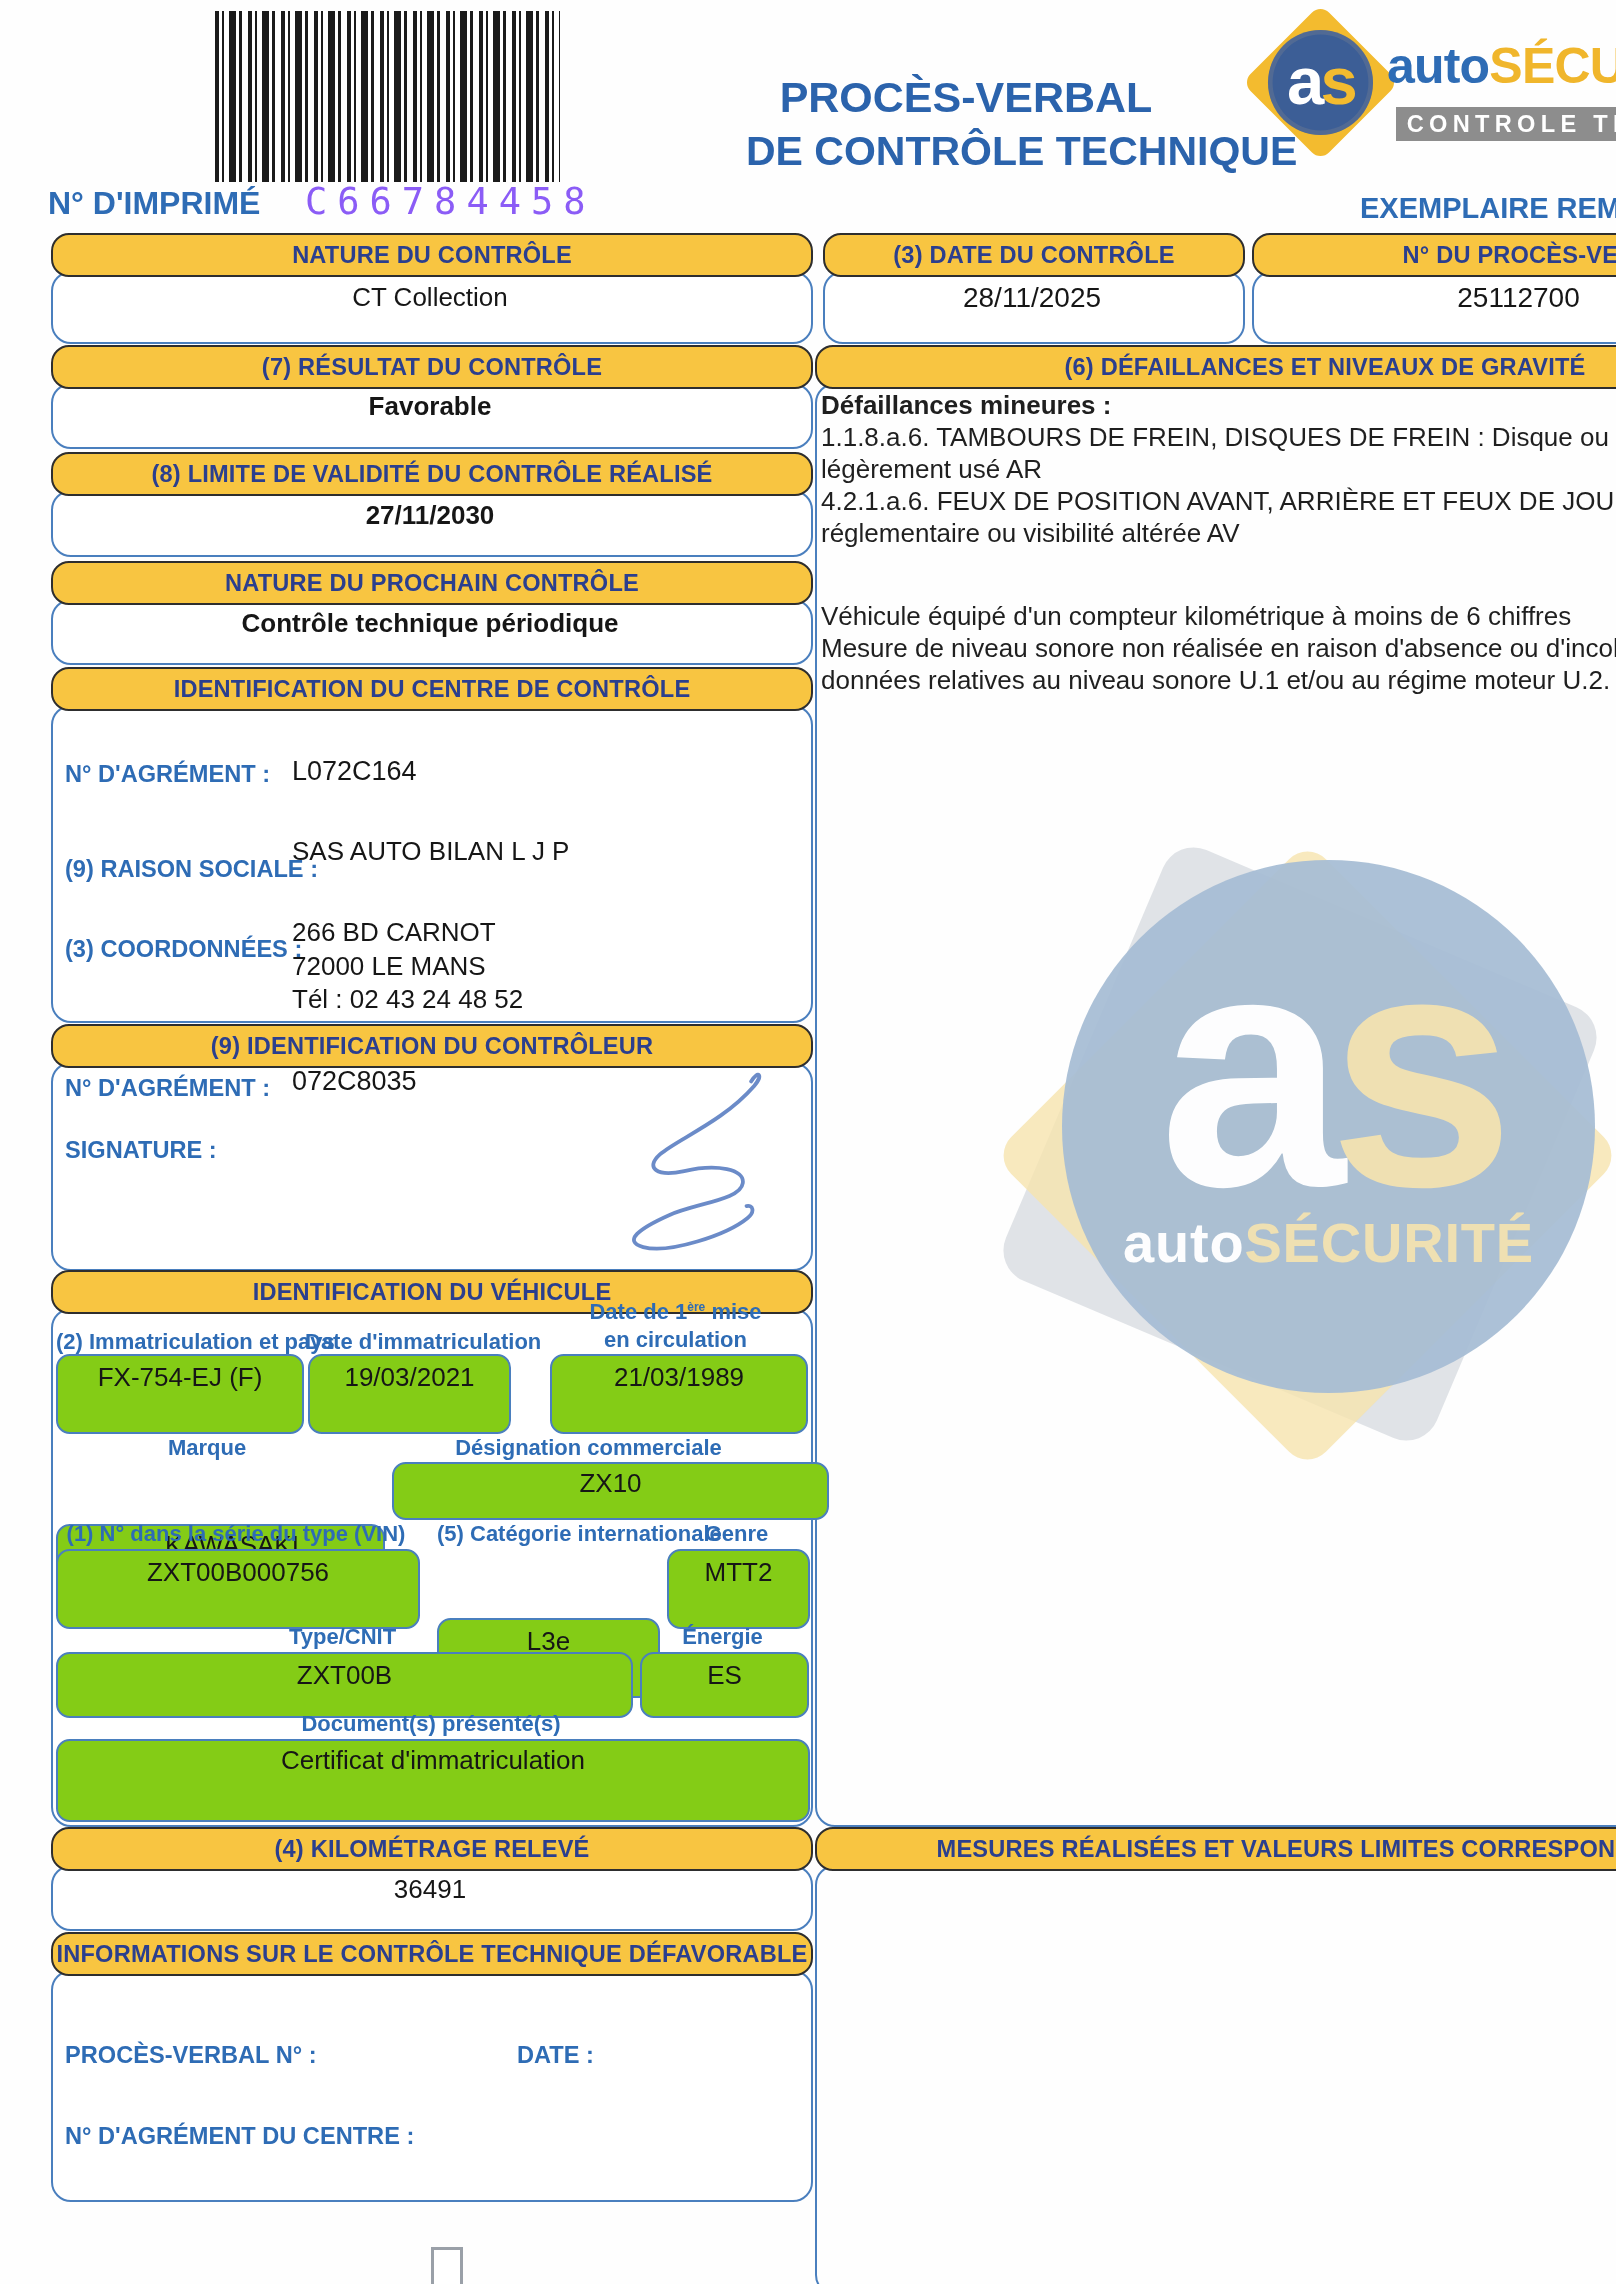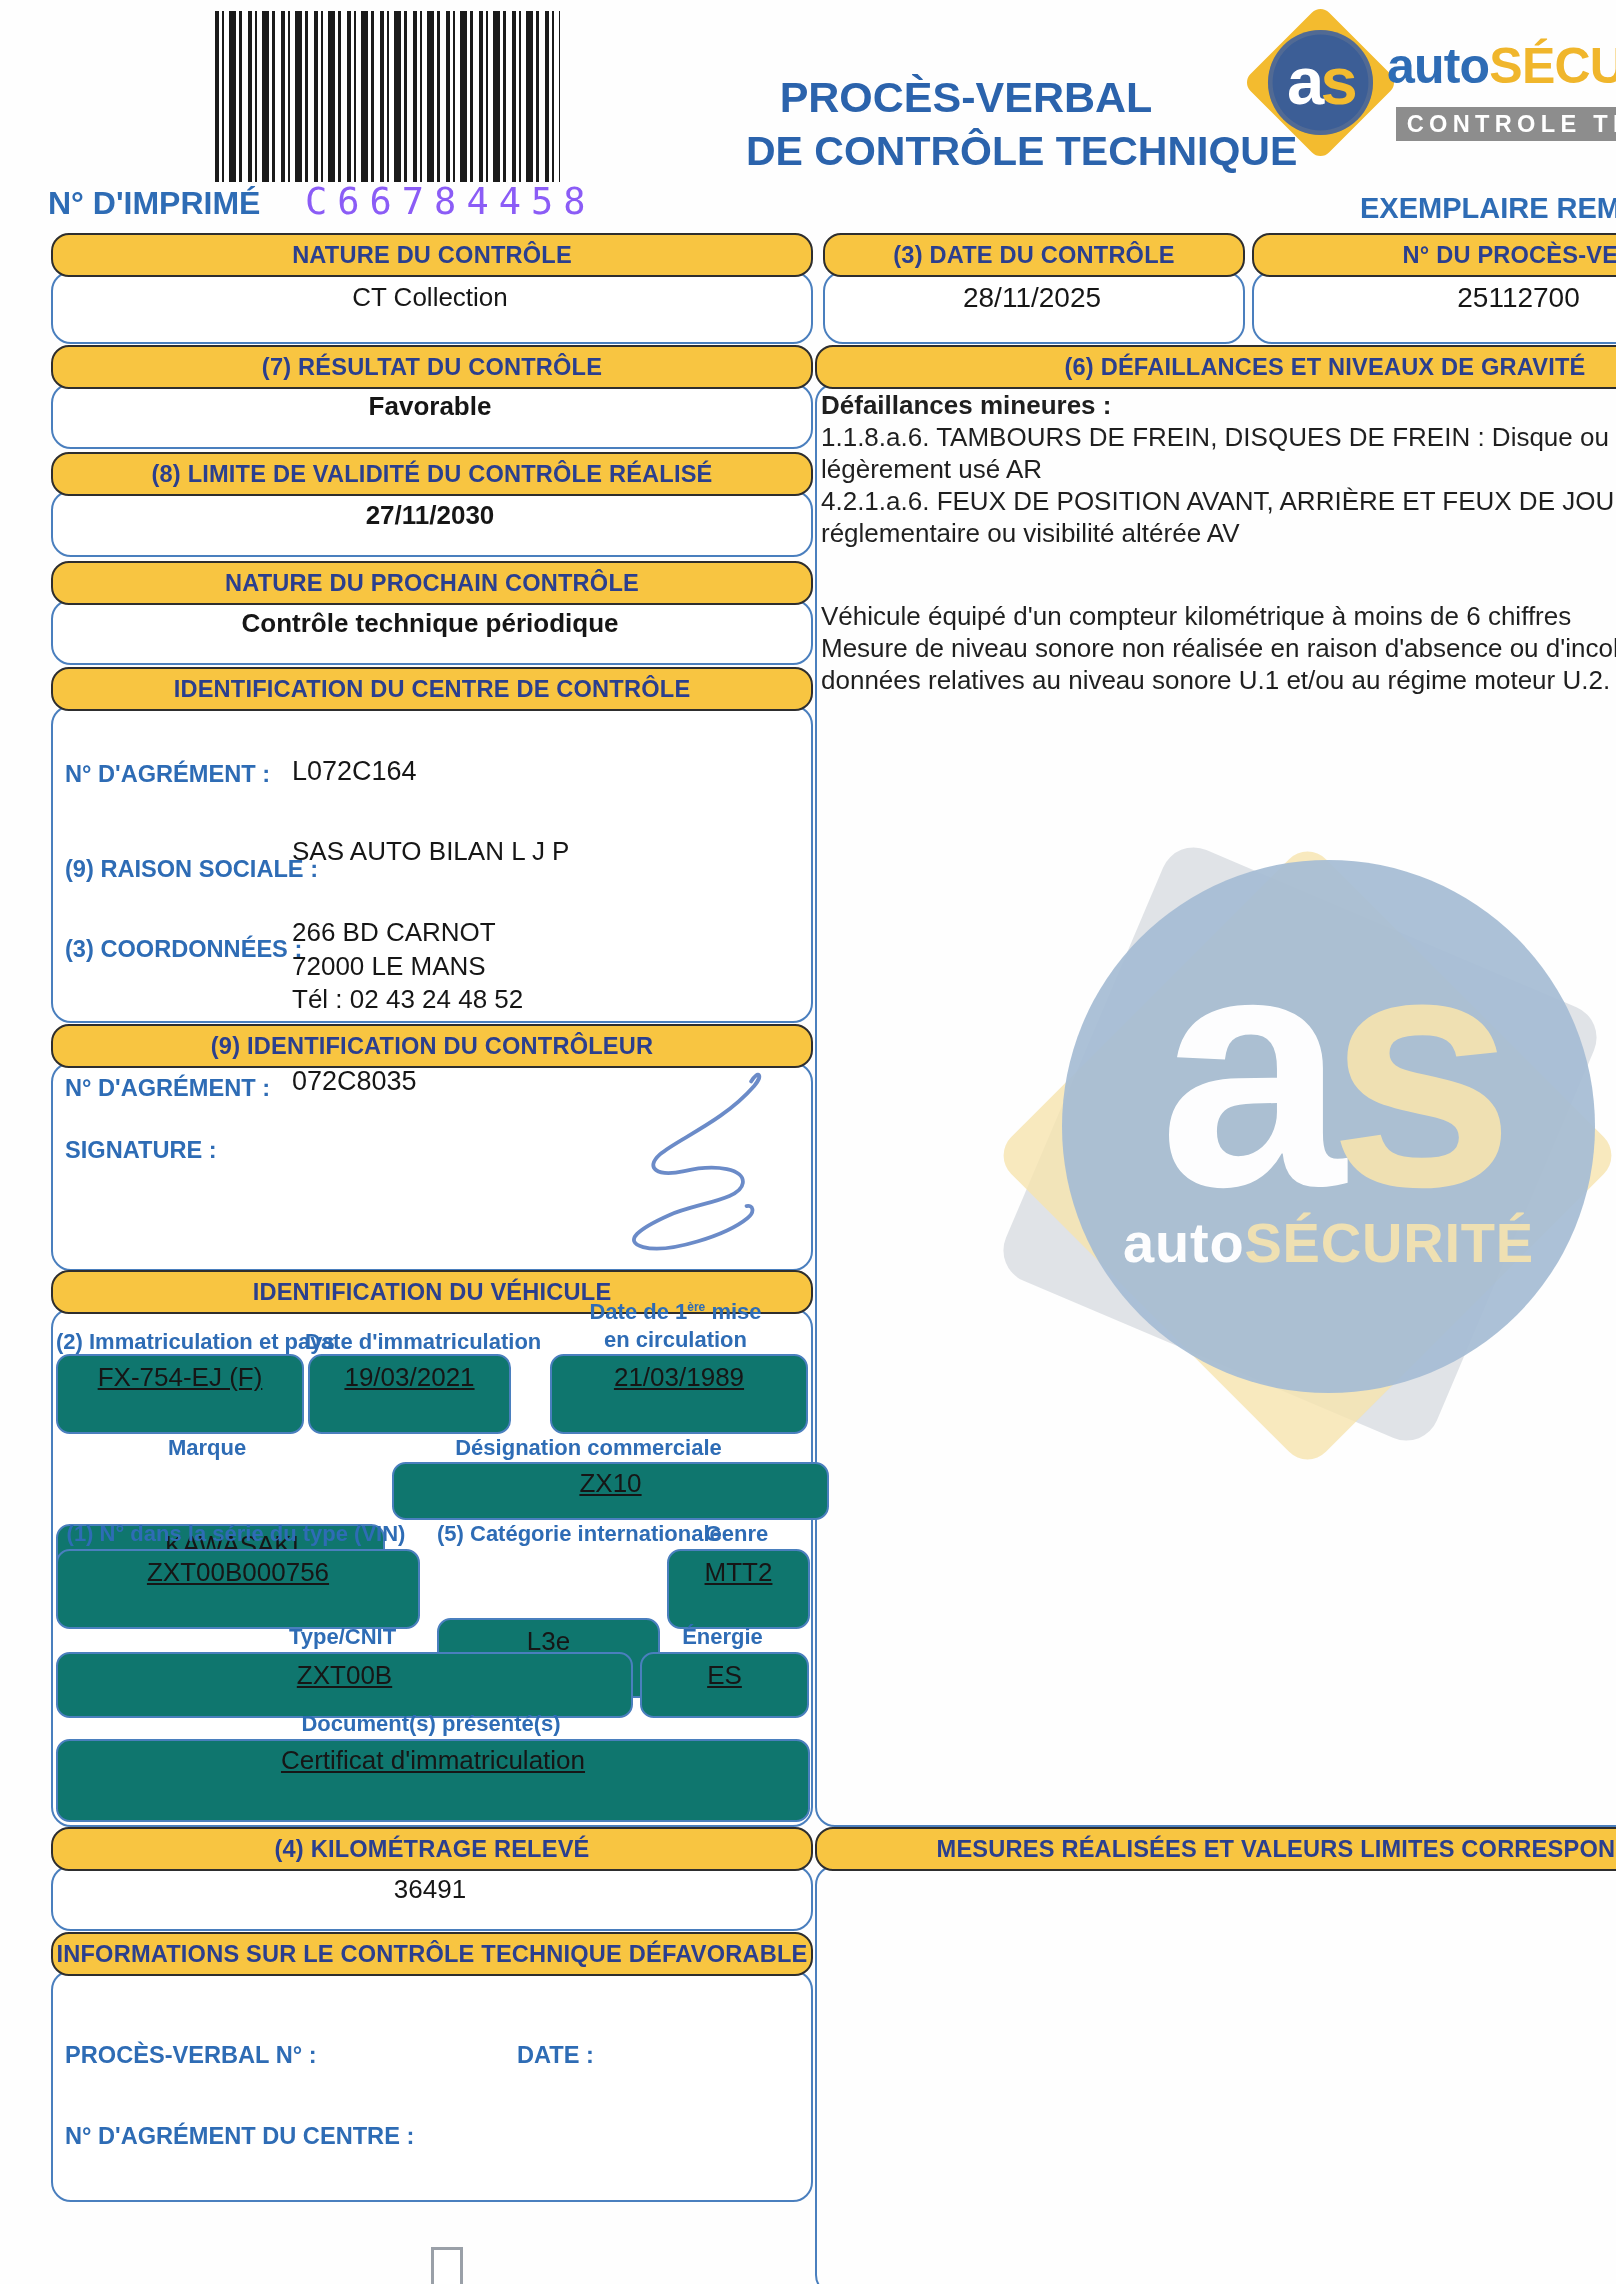--- a/index.html
+++ b/index.html
@@ -9,22 +9,22 @@
   .panel-banner{position:absolute;background:#f8c541;border:2.3px solid #2e2e2e;border-radius:18px;
         display:flex;align-items:center;justify-content:center;color:#2b3f8e;font-weight:bold;
         font-size:23.6px;letter-spacing:0.2px;z-index:3;white-space:nowrap;overflow:hidden;}
   .panel-body{position:absolute;background:#fff;border:2.3px solid #4a7fbe;border-radius:20px;z-index:2;}
   .panel-body.clear{background:transparent;}
   .val{position:absolute;color:#161616;font-size:26px;white-space:nowrap;z-index:4;}
   .cval{text-align:center;}
   .bold{font-weight:bold;}
   .lbl{position:absolute;color:#2e6cb5;font-weight:bold;font-size:23.6px;white-space:nowrap;z-index:4;}
   .vlbl{position:absolute;color:#2e6cb5;font-weight:bold;font-size:22px;text-align:center;z-index:4;white-space:nowrap;}
-  .vbox{position:absolute;background:#0f766e;border:2.3px solid #4a7fbe;border-radius:13.7px;z-index:3;
-        display:flex;justify-content:center;align-items:flex-start;padding-top:6px;font-size:26px;color:#161616;text-decoration:underline;}
+  .vbox{position:absolute;background:#84cc16;border:2.3px solid #4a7fbe;border-radius:13.7px;z-index:3;
+        display:flex;justify-content:center;align-items:flex-start;padding-top:6px;font-size:26px;color:#161616;}
   .dline{position:absolute;left:821px;color:#1f1f1f;font-size:26px;white-space:nowrap;z-index:4;}
   .title{position:absolute;color:#2b63ac;font-weight:bold;text-align:center;z-index:4;white-space:nowrap;}
   sup.ere{font-size:12px;font-weight:bold;}
   #barcode{position:absolute;left:215px;top:11.4px;width:345px;height:171px;z-index:4;
         background:repeating-linear-gradient(90deg,#1b1b1b 0 3.8px,#fff 3.8px 6.9px,#1b1b1b 6.9px 9px,#fff 9px 14.5px,#1b1b1b 14.5px 20.6px,#fff 20.6px 24px,#1b1b1b 24px 27px,#fff 27px 33px);}
   #watermark{position:absolute;left:982px;top:826px;width:647px;height:670px;z-index:1;}
   .wm-grey{position:absolute;left:84px;top:84px;width:468px;height:468px;background:#bcc4cd;opacity:.45;border-radius:33px;transform:rotate(23deg);}
   .wm-diamond{position:absolute;left:103px;top:107px;width:445px;height:445px;background:#f6e3ae;opacity:.8;border-radius:26px;transform:rotate(45deg);}
   .wm-circle{position:absolute;left:80px;top:34px;width:533px;height:533px;background:#a6bcd4;opacity:.93;border-radius:50%;}
   .wm-as{position:absolute;left:80px;top:34px;width:533px;height:533px;display:flex;align-items:center;justify-content:center;

